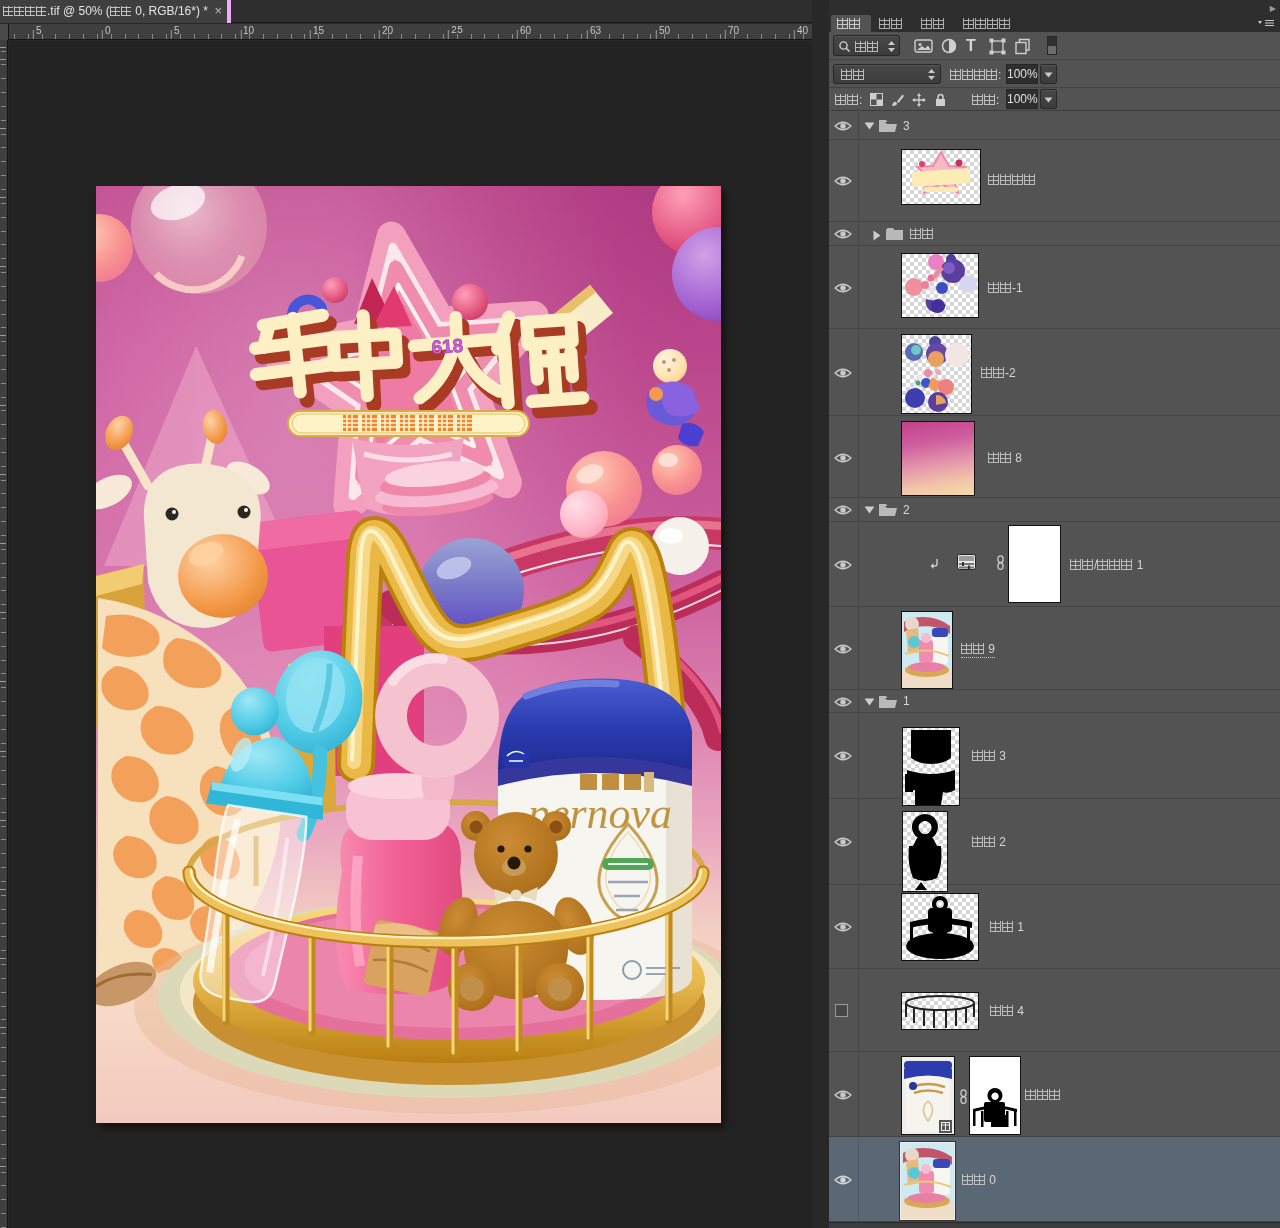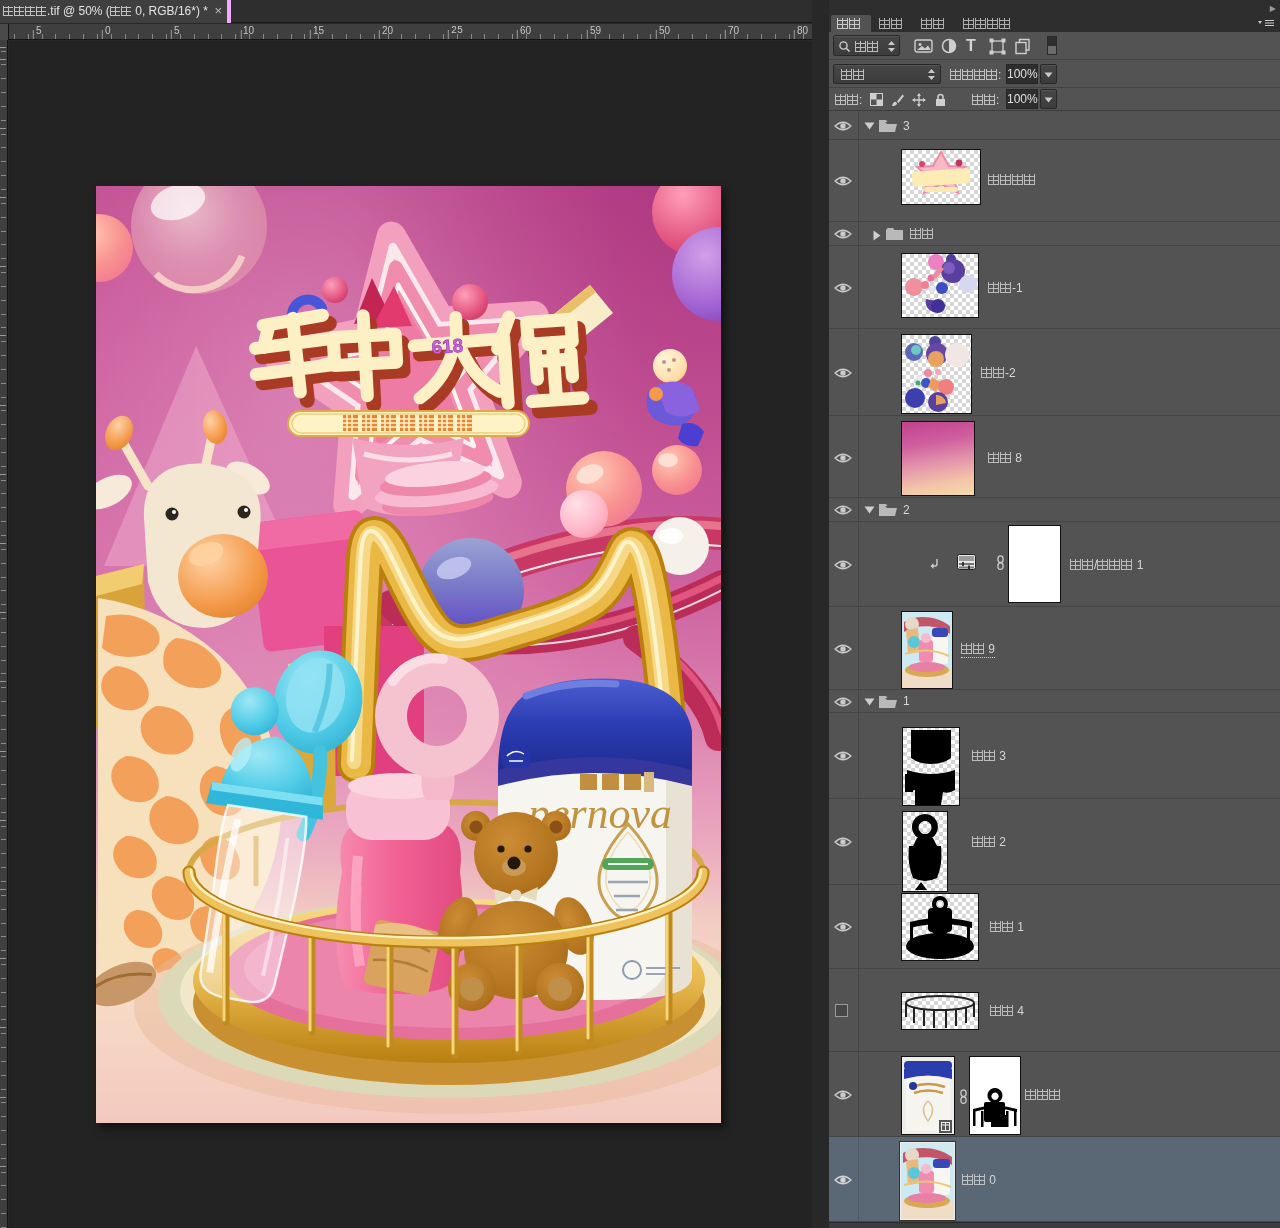--- a/index.html
+++ b/index.html
@@ -436,24 +436,24 @@
     <div style="position:absolute;left:0;bottom:0;width:812px;height:5px;background:repeating-linear-gradient(90deg,#8a8a8a 0 1px,transparent 1px 13.84px);"></div>
     <div style="position:absolute;left:0;bottom:0;width:812px;height:9px;background:repeating-linear-gradient(90deg,#9a9a9a 0 1px,transparent 1px 69.2px);background-position:32.8px 0;"></div>
     <span class="rnum" style="left:36px;">5</span>
       <span class="rnum" style="left:105px;">0</span>
       <span class="rnum" style="left:174px;">5</span>
       <span class="rnum" style="left:243px;">10</span>
       <span class="rnum" style="left:313px;">15</span>
       <span class="rnum" style="left:382px;">20</span>
       <span class="rnum" style="left:451px;font-family:Liberation Mono, monospace;">25</span>
       <span class="rnum" style="left:520px;">60</span>
-      <span class="rnum" style="left:590px;">59</span>
+      <span class="rnum" style="left:590px;">63</span>
       <span class="rnum" style="left:659px;">50</span>
       <span class="rnum" style="left:728px;">70</span>
-      <span class="rnum" style="left:797px;">80</span>
+      <span class="rnum" style="left:797px;">40</span>
     <div style="position:absolute;left:0;top:0;width:9px;height:16px;background:#4a4a4a;border-right:1px solid #151515;"></div>
   </div>
   <div id="vruler">
     <div style="position:absolute;right:1px;top:0;width:5px;height:1188px;background:repeating-linear-gradient(0deg,#8a8a8a 0 1px,transparent 1px 13.84px);"></div>
     <div style="position:absolute;right:1px;top:0;width:8px;height:1188px;background:repeating-linear-gradient(0deg,#9a9a9a 0 1px,transparent 1px 69.2px);background-position:0 8px;"></div>
   </div>
   <div id="divider"></div>
   <div id="panel">
     <div id="ptabs">
       <div style="position:absolute;right:4px;top:4px;color:#9a9a9a;font-size:8px;">▶</div>

